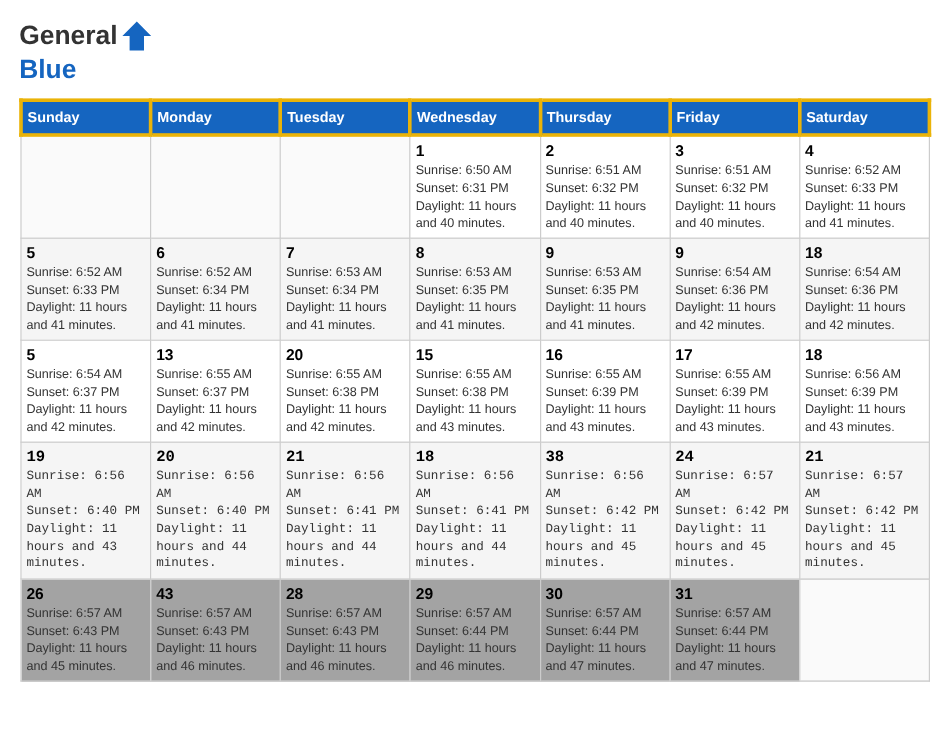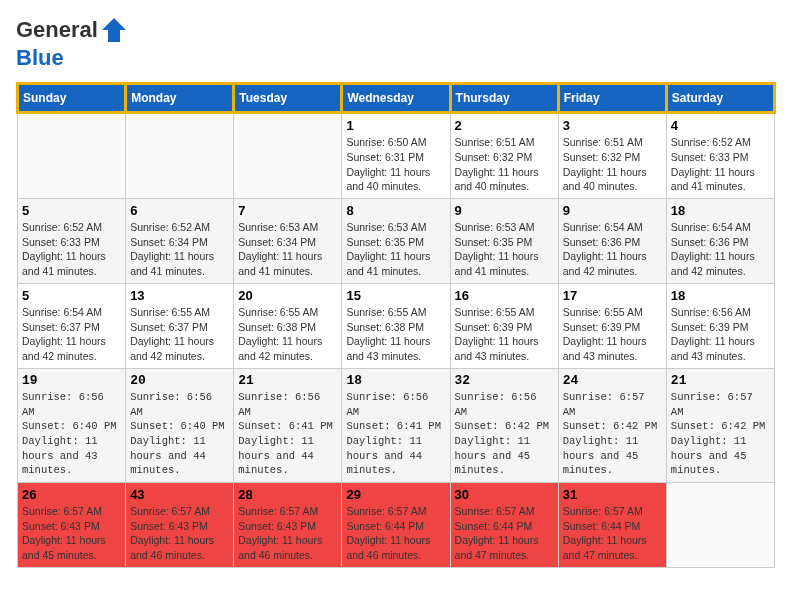--- a/index.html
+++ b/index.html
@@ -244,39 +244,39 @@
 Sunset: 6:41 PM
 Daylight: 11 hours and 44 minutes.</div>
         </td>
         <td>
           <span class="day-num">18</span>
           <div class="day-info" style="white-space: pre-line;">Sunrise: 6:56 AM
 Sunset: 6:41 PM
 Daylight: 11 hours and 44 minutes.</div>
         </td>
         <td>
-          <span class="day-num">32</span>
+          <span class="day-num">38</span>
           <div class="day-info" style="white-space: pre-line;">Sunrise: 6:56 AM
 Sunset: 6:42 PM
 Daylight: 11 hours and 45 minutes.</div>
         </td>
         <td>
           <span class="day-num">24</span>
           <div class="day-info" style="white-space: pre-line;">Sunrise: 6:57 AM
 Sunset: 6:42 PM
 Daylight: 11 hours and 45 minutes.</div>
         </td>
         <td>
           <span class="day-num">21</span>
           <div class="day-info" style="white-space: pre-line;">Sunrise: 6:57 AM
 Sunset: 6:42 PM
 Daylight: 11 hours and 45 minutes.</div>
         </td>
       </tr>
-      <tr style="background: #ef4444;">
+      <tr style="background: #a3a3a3;">
         <td>
           <span class="day-num">26</span>
           <div class="day-info" style="white-space: pre-line;">Sunrise: 6:57 AM
 Sunset: 6:43 PM
 Daylight: 11 hours and 45 minutes.</div>
         </td>
         <td>
           <span class="day-num">43</span>
           <div class="day-info" style="white-space: pre-line;">Sunrise: 6:57 AM
 Sunset: 6:43 PM

